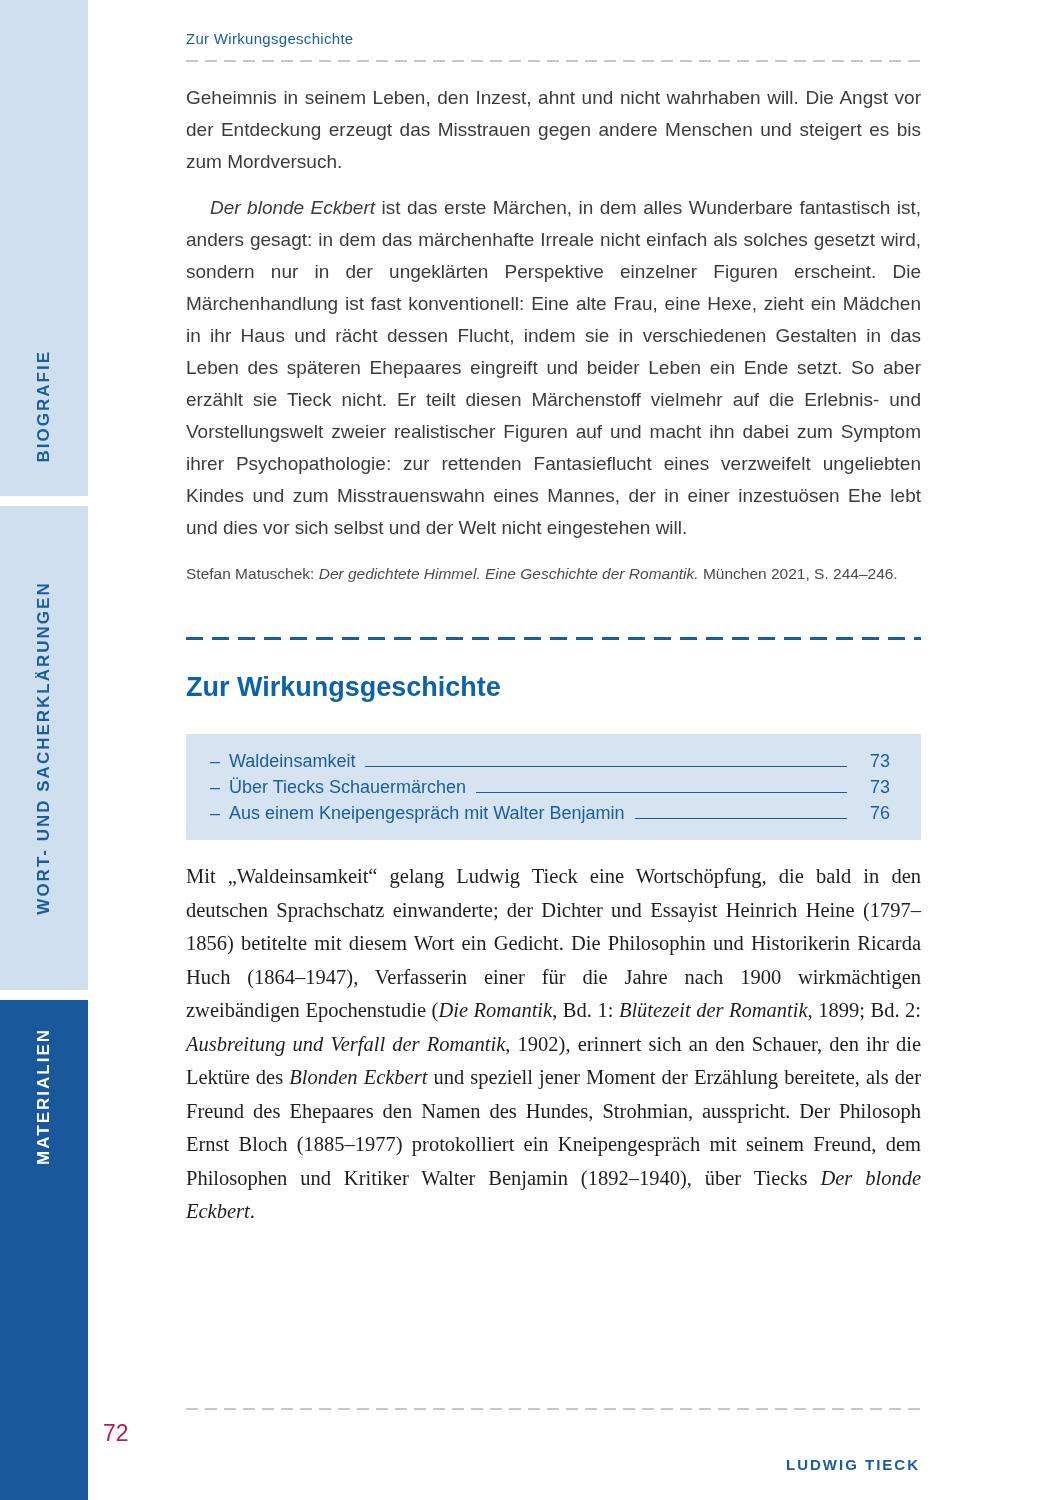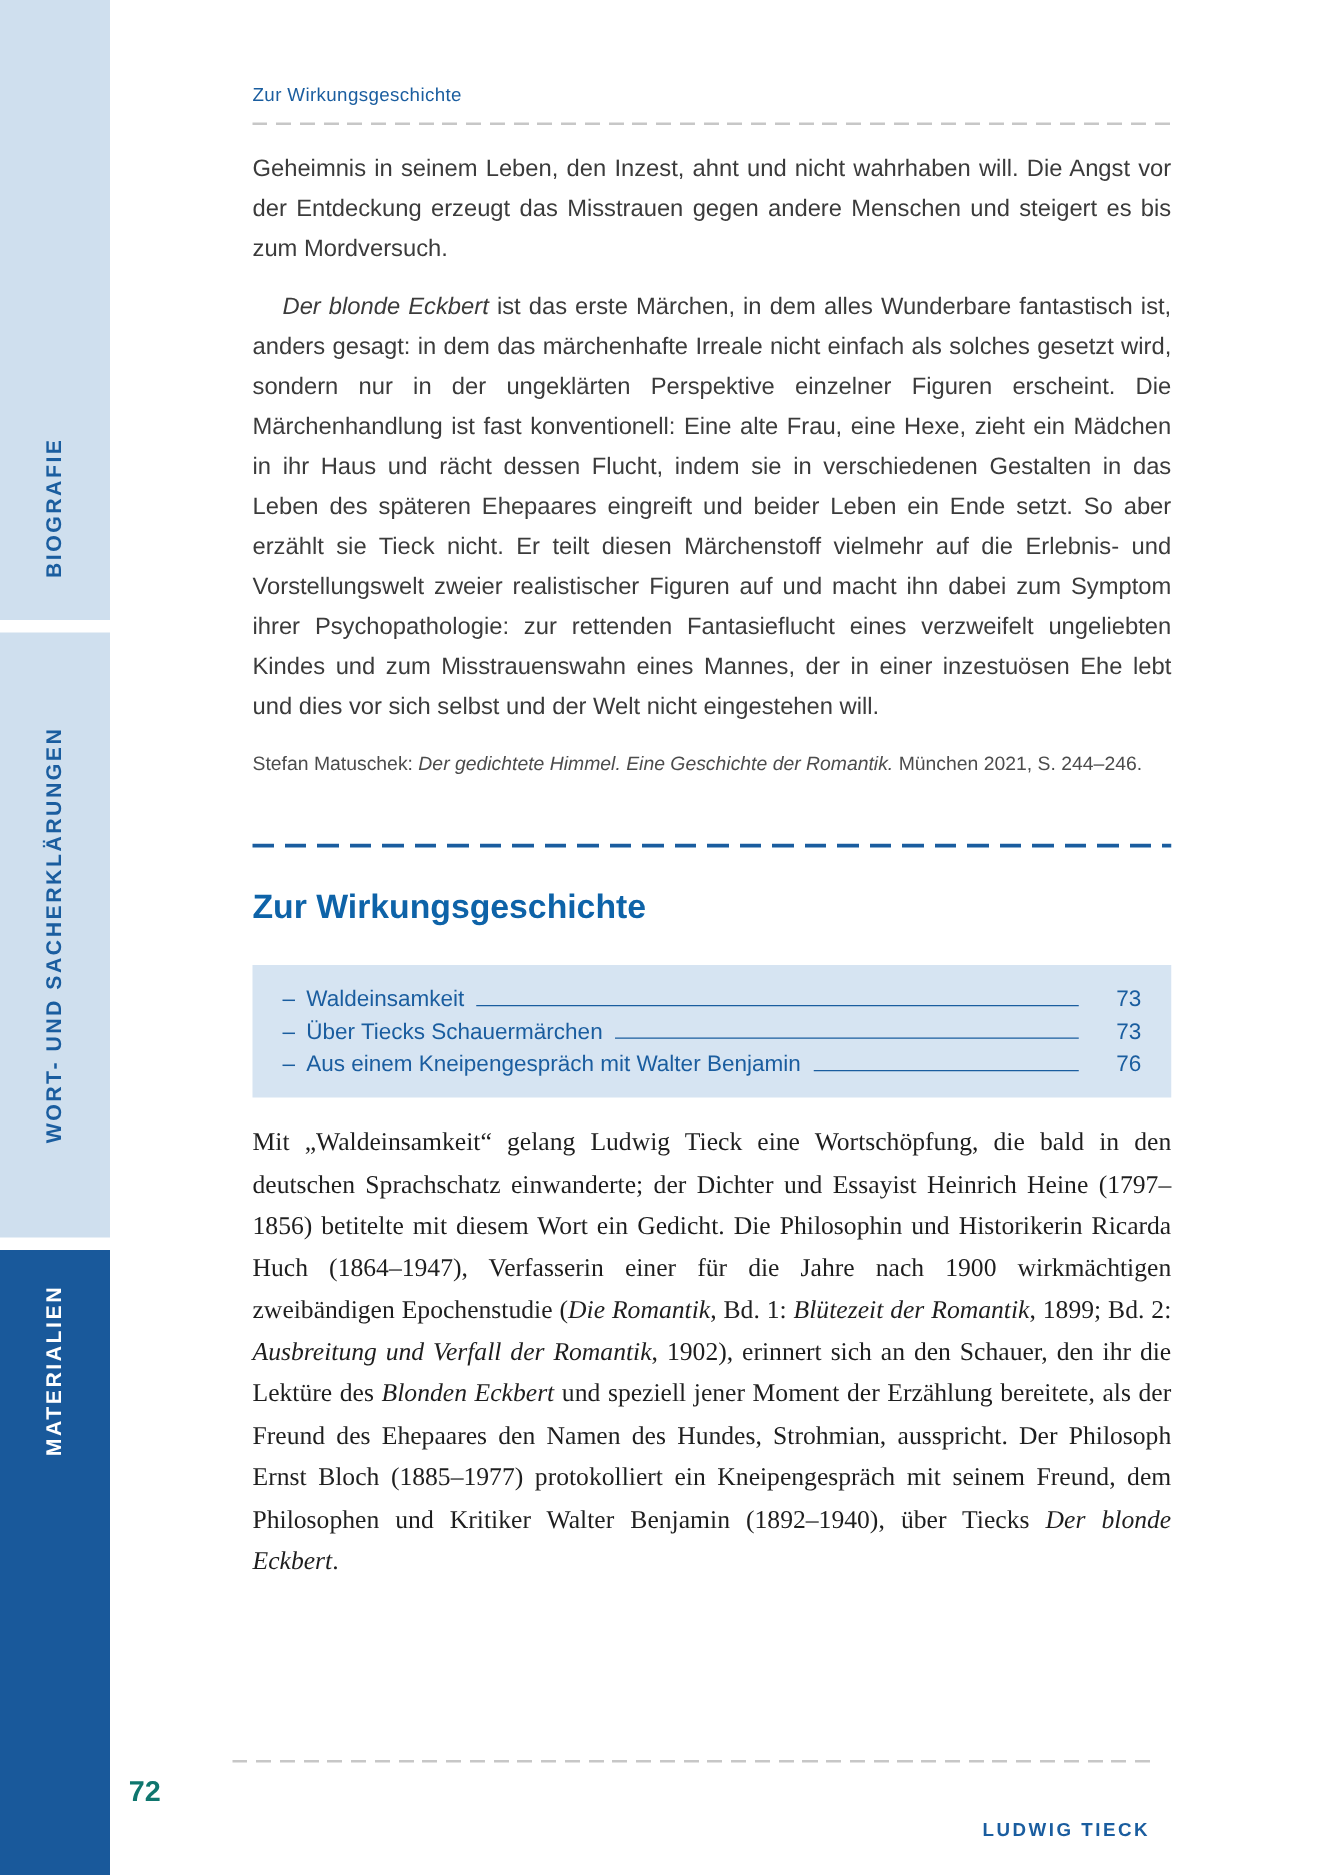--- a/index.html
+++ b/index.html
@@ -34,24 +34,24 @@
     color: #1a5d9f;
     white-space: nowrap;
   }
   .tab-biografie .vlabel { bottom: 34px; transform: translateX(-50%) rotate(180deg); }
   .tab-wort .vlabel      { top: 50%; transform: translate(-50%, -50%) rotate(180deg); }
   .tab-material .vlabel  { top: 28px; transform: translateX(-50%) rotate(180deg); color: #ffffff; }
 
   
   .main {
     position: absolute;
-    left: 202px;
+    left: 186px;
     top: 0;
     width: 735px;
-    padding-top: 68px;
+    padding-top: 30px;
   }
   .running-header {
     color: #1a5d9f;
     font-size: 15px;
     line-height: 18px;
     letter-spacing: 0.3px;
   }
   .rule-gray {
     margin-top: 12px;
     height: 2px;
@@ -97,21 +97,21 @@
   }
   .toc-bullet { margin-right: 9px; }
   .toc-leader {
     flex: 1;
     border-bottom: 1.5px solid #1a5d9f;
     margin: 0 16px 5px 10px;
     min-width: 30px;
   }
   .toc-page {
     width: 34px;
-    text-align: right;
+    text-align: center;
   }
   .body-serif {
     margin-top: 20px;
     font-family: "Liberation Serif", serif;
     font-size: 20.5px;
     line-height: 33.5px;
     text-align: justify;
     color: #1e1e1e;
   }
   em { font-style: italic; }
@@ -123,22 +123,22 @@
     top: 1408px;
     width: 735px;
     height: 2px;
     background: repeating-linear-gradient(90deg, #c7c7c7 0 12px, transparent 12px 19px);
   }
   .footer-page-number {
     position: absolute;
     left: 103px;
     top: 1420px;
     font-size: 23px;
-    font-weight: bold;
-    color: #0f766e;
+    font-weight: normal;
+    color: #be185d;
   }
   .footer-book-title {
     position: absolute;
     right: 137px;
     top: 1456px;
     font-size: 15px;
     font-weight: bold;
     letter-spacing: 2px;
     color: #1a5d9f;
   }

